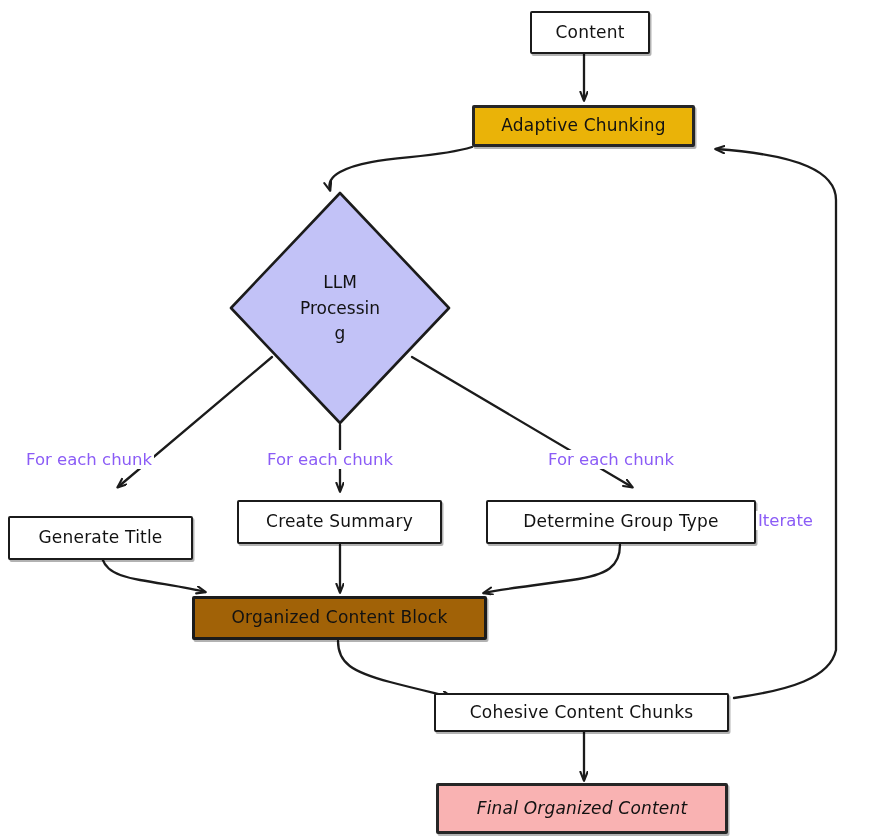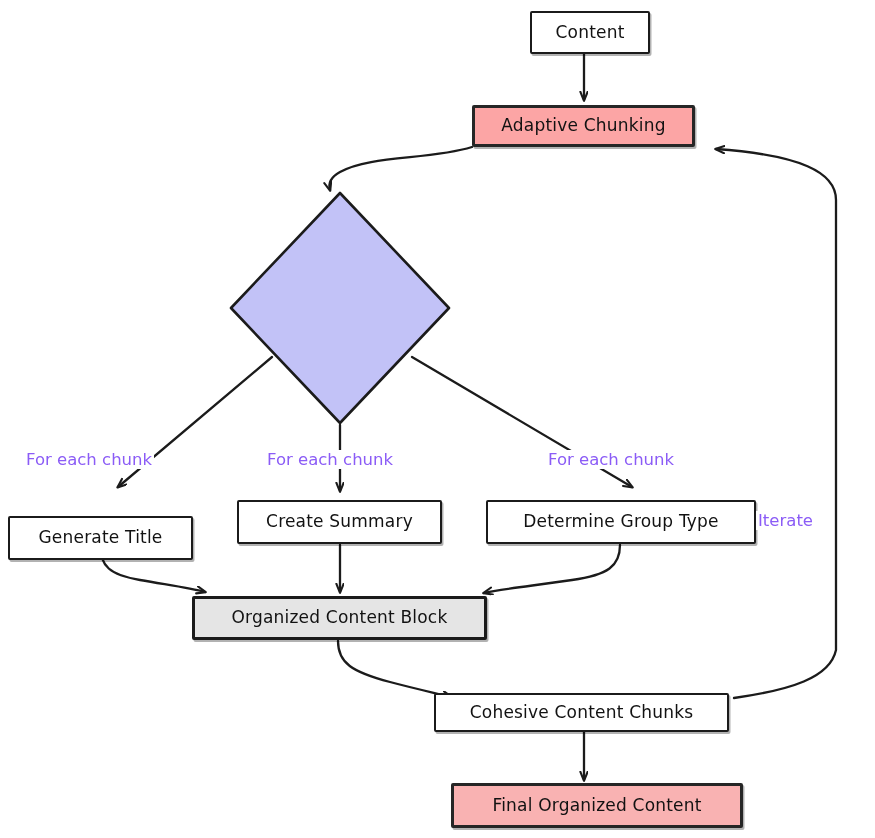--- a/index.html
+++ b/index.html
@@ -36,22 +36,22 @@
     color: #121212;
     font-family: "DejaVu Sans", sans-serif;
     font-size: 17px;
     letter-spacing: 0.2px;
     line-height: 1.12;
     background: #ffffff;
     z-index: 3;
     box-shadow: 1.5px 2px 0 rgba(0,0,0,0.30);
   }
   .node.plain  { background: #ffffff; border-color: #1b1b1b; }
-  .node.accent { background: #fca5a5; border-color: #262626; border-width: 3px; }
-  .node.good   { background: #e5e5e5; border-color: #1b1b1b; border-width: 3px; }
+  .node.accent { background: #eab308; border-color: #262626; border-width: 3px; }
+  .node.good   { background: #a16207; border-color: #1b1b1b; border-width: 3px; }
   .node.final  { background: #f9b2b2; border-color: #262626; border-width: 3px; }
 
   .diamond-wrap {
     position: absolute;
     z-index: 3;
   }
   .diamond-shape {
     position: absolute;
     left: 0; top: 0;
     width: 100%; height: 100%;
@@ -117,20 +117,25 @@
       <path d="M734,698 C 790,690 830,678 836,650 L836,200 C 836,172 800,155 716,149" marker-end="url(#ah)"></path>
 
       <path d="M584,731 L584,780" marker-end="url(#ah)"></path>
     </g>
   </svg>
 
   <div class="diamond-wrap" style="left:228px; top:190px; width:224px; height:236px;">
     <svg class="diamond-shape" viewBox="0 0 224 236" xmlns="http://www.w3.org/2000/svg">
       <polygon points="112,3 221,118 112,233 3,118" fill="#c2c2f7" stroke="#1b1b1b" stroke-width="2.6" stroke-linejoin="round"></polygon>
     </svg>
+    <div class="diamond-label">
+      <span class="ln">LLM</span>
+      <span class="ln">Processin</span>
+      <span class="ln">g</span>
+    </div>
   </div>
 
   <div class="node plain" style="left:530px; top:11px; width:120px; height:43px;">
     <span>Content</span>
   </div>
 
   <div class="node accent" style="left:472px; top:105px; width:223px; height:42px;">
     <span>Adaptive Chunking</span>
   </div>
 
@@ -147,21 +152,21 @@
   </div>
 
   <div class="node good" style="left:192px; top:596px; width:295px; height:44px;">
     <span>Organized Content Block</span>
   </div>
 
   <div class="node plain" style="left:434px; top:693px; width:295px; height:39px;">
     <span>Cohesive Content Chunks</span>
   </div>
 
-  <div class="node final" style="left:451px; top:783px; width:292px; height:45px;">
+  <div class="node final" style="left:436px; top:783px; width:292px; height:51px;font-style:italic;">
     <span>Final Organized Content</span>
   </div>
 
   <div class="edge-label" style="left:24px; top:450px;">
     <span>For each chunk</span>
   </div>
 
   <div class="edge-label" style="left:265px; top:450px;">
     <span>For each chunk</span>
   </div>

